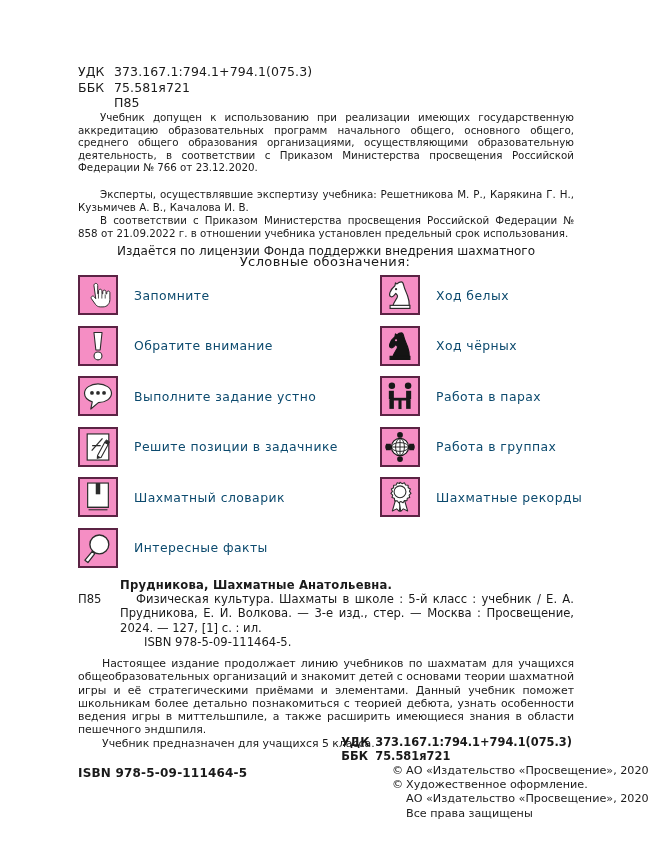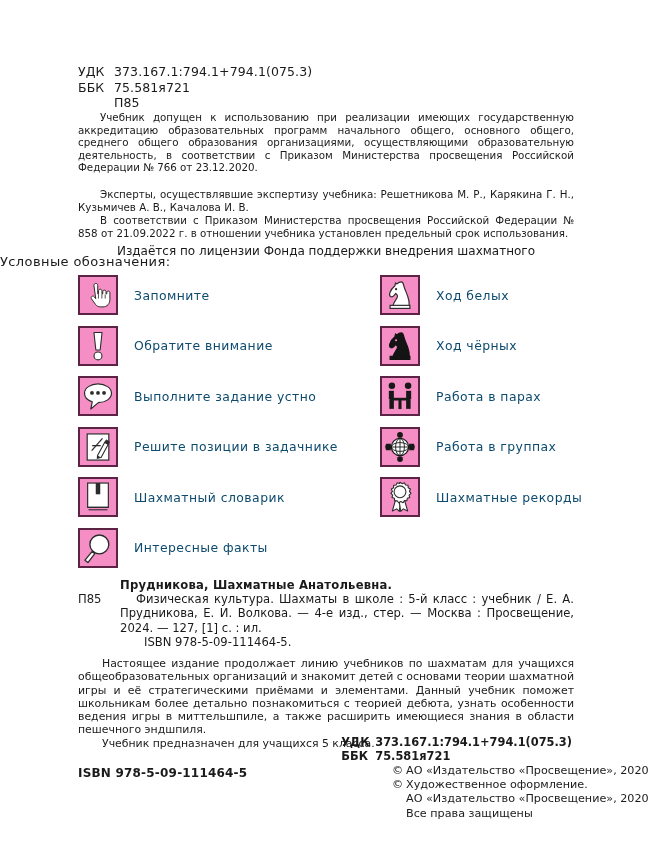--- a/index.html
+++ b/index.html
@@ -68,21 +68,21 @@
     text-align: center;
   }
   .license div { white-space: nowrap; }
 
   
   .legend-title {
     position: absolute;
     left: 0;
     top: 254px;
     width: 650px;
-    text-align: left;
+    text-align: center;
     font-size: 13px;
     letter-spacing: 0.4px;
   }
 
   .legend {
     position: absolute;
     left: 0;
     top: 270px;
     width: 650px;
   }
@@ -386,21 +386,21 @@
         <div class="legend-label">Шахматные рекорды</div>
       </div>
 
     </div>
   </div>
 
   <div class="biblio">
     <div class="author">Прудникова, Шахматные Анатольевна.</div>
     <div class="body">
       <div class="sig">П85</div>
-      <div class="desc">Физическая культура. Шахматы в школе : 5-й класс : учебник / Е. А. Прудникова, Е. И. Волкова. — 4-е изд., стер. — Москва : Просвещение, 2024. — 127, [1] с. : ил.</div>
+      <div class="desc">Физическая культура. Шахматы в школе : 5-й класс : учебник / Е. А. Прудникова, Е. И. Волкова. — 3-е изд., стер. — Москва : Просвещение, 2024. — 127, [1] с. : ил.</div>
       <div class="isbn">ISBN 978-5-09-111464-5.</div>
     </div>
   </div>
 
   <div class="annotation">
     <p>Настоящее издание продолжает линию учебников по шахматам для учащихся общеобразовательных организаций и знакомит детей с основами теории шахматной игры и её стратегическими приёмами и элементами. Данный учебник поможет школьникам более детально познакомиться с теорией дебюта, узнать особенности ведения игры в миттельшпиле, а также расширить имеющиеся знания в области пешечного эндшпиля.</p>
     <p>Учебник предназначен для учащихся 5 класса.</p>
   </div>
 
   <div class="footer-codes">

